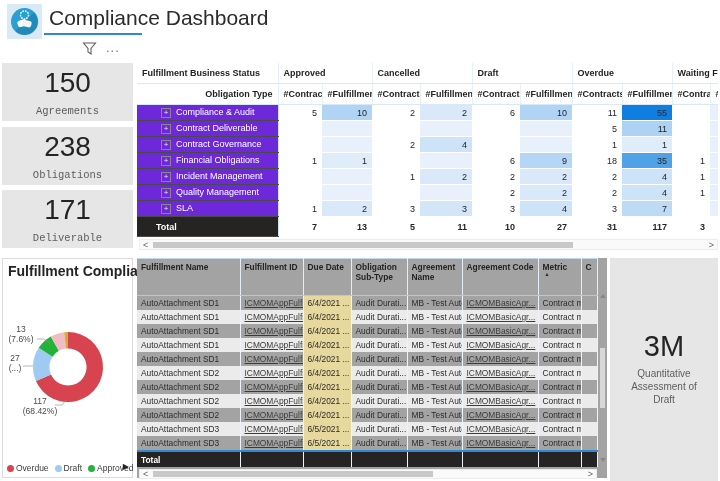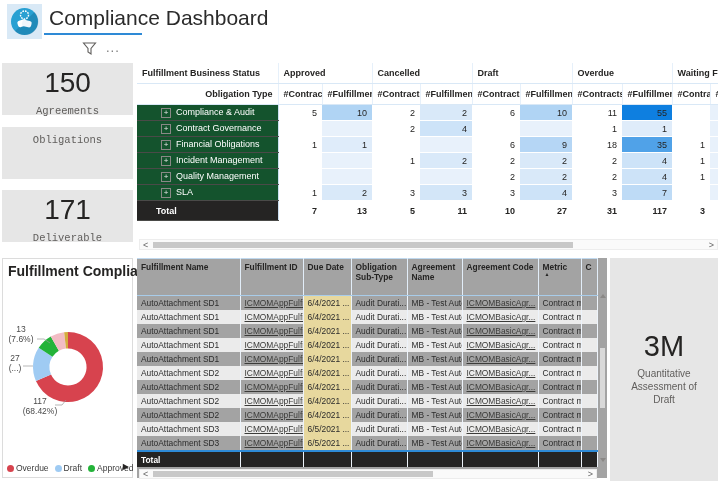--- a/index.html
+++ b/index.html
@@ -8,34 +8,34 @@
   .abs{position:absolute;}
 
   
   #logo-tile{left:7px;top:4px;width:35px;height:35px;background:#D9E9F6;}
   #page-title{left:49px;top:6px;font-size:21px;font-weight:400;color:#2b2b2b;white-space:nowrap;}
   #title-underline{left:44px;top:33px;width:98px;height:2px;background:#2E8AD6;}
   #toolbar{left:82px;top:40px;height:16px;display:flex;align-items:center;gap:9px;color:#605E5C;}
   #more-btn{font-size:13px;letter-spacing:1px;color:#7a7a7a;line-height:8px;}
 
   
-  .kpi-card{left:2px;width:131px;height:52px;background:#E6E6E6;text-align:center;}
+  .kpi-card{left:2px;width:131px;height:58px;background:#E6E6E6;text-align:center;}
   .kpi-value{font-size:28px;color:#252423;margin-top:5px;line-height:30px;}
   .kpi-label{font-size:10.5px;color:#605E5C;margin-top:7px;font-family:Liberation Mono, monospace;}
 
   
   #matrix-card{left:137px;top:63px;width:581px;height:187px;background:#fff;}
   table.mx{border-collapse:collapse;table-layout:fixed;width:581px;font-size:9px;}
   .mx th,.mx td{padding:0 5px;overflow:hidden;white-space:nowrap;}
   .mx thead th{text-align:left;font-weight:600;height:20px;background:#fff;
                border-bottom:1px solid #D9E8F6;border-left:1px solid #E6F0FA;color:#252423;}
   .mx thead tr.measures th{text-align:right;font-weight:600;}
   .mx thead th.corner{border-left:none;}
   .mx td.num{text-align:right;height:15px;border-bottom:1px solid #fff;color:#252423;}
-  .mx td.rowhead{background:#14532d;color:#fff;height:15px;
+  .mx td.rowhead{background:#6d28d9;color:#fff;height:15px;
                  border-bottom:1px solid #4A4A48;border-right:1px solid #CCE0F2;padding-left:24px;}
   .mx .expand{display:inline-block;width:8px;height:8px;border:1px solid #8A8886;color:#E6E6E6;
               font-size:8px;line-height:7px;text-align:center;margin-right:5px;vertical-align:middle;}
   .mx tr.total td{font-weight:700;border-top:1px solid #252423;height:19px;background:#fff;}
   .mx tr.total td.rowhead{background:#252423;color:#fff;padding-left:19px;border-top:1px solid #4A4A48;}
 
   
   .sbar{background:#FAFAFA;border:1px solid #EDEDED;display:flex;align-items:center;}
   .sbar .arr{color:#666;font-size:9px;line-height:8px;padding:0 3px;cursor:default;}
   .sbar .track{flex:1;height:6px;position:relative;}
@@ -89,20 +89,21 @@
     <path d="M1.5 2 H13.5 L9 7.5 V13 L6 11 V7.5 Z" fill="none" stroke="#605E5C" stroke-width="1.1"></path>
   </svg>
   <span id="more-btn">...</span>
 </div>
 
 <div class="kpi-card abs" style="top:63px">
   <div class="kpi-value">150</div>
   <div class="kpi-label">Agreements</div>
 </div>
 <div class="kpi-card abs" style="top:127px">
+  <div class="kpi-value">238</div>
   <div class="kpi-label">Obligations</div>
 </div>
 <div class="kpi-card abs" style="top:190px">
   <div class="kpi-value">171</div>
   <div class="kpi-label">Deliverable</div>
 </div>
 
 <div id="matrix-card" class="abs">
   <table class="mx">
     <colgroup>
@@ -145,20 +146,33 @@
         <tr>
           <td class="rowhead"><span class="expand">+</span><span>Compliance &amp; Audit</span></td>
           <td class="num">5</td>
           <td class="num" style="background: rgb(176, 212, 244);">10</td>
           <td class="num">2</td>
           <td class="num" style="background: rgb(217, 233, 249);">2</td>
           <td class="num">6</td>
           <td class="num" style="background: rgb(176, 212, 244);">10</td>
           <td class="num">11</td>
           <td class="num" style="background: rgb(14, 127, 224);">55</td>
+          <td class="num"></td>
+          <td class="num" style="background: rgb(232, 241, 251);"></td>
+        </tr>
+        <tr>
+          <td class="rowhead"><span class="expand">+</span><span>Contract Deliverable</span></td>
+          <td class="num"></td>
+          <td class="num" style="background: rgb(232, 241, 251);"></td>
+          <td class="num"></td>
+          <td class="num" style="background: rgb(232, 241, 251);"></td>
+          <td class="num"></td>
+          <td class="num" style="background: rgb(232, 241, 251);"></td>
+          <td class="num">5</td>
+          <td class="num" style="background: rgb(172, 210, 244);">11</td>
           <td class="num"></td>
           <td class="num" style="background: rgb(232, 241, 251);"></td>
         </tr>
         <tr>
           <td class="rowhead"><span class="expand">+</span><span>Contract Governance</span></td>
           <td class="num"></td>
           <td class="num" style="background: rgb(232, 241, 251);"></td>
           <td class="num">2</td>
           <td class="num" style="background: rgb(205, 227, 248);">4</td>
           <td class="num"></td>

